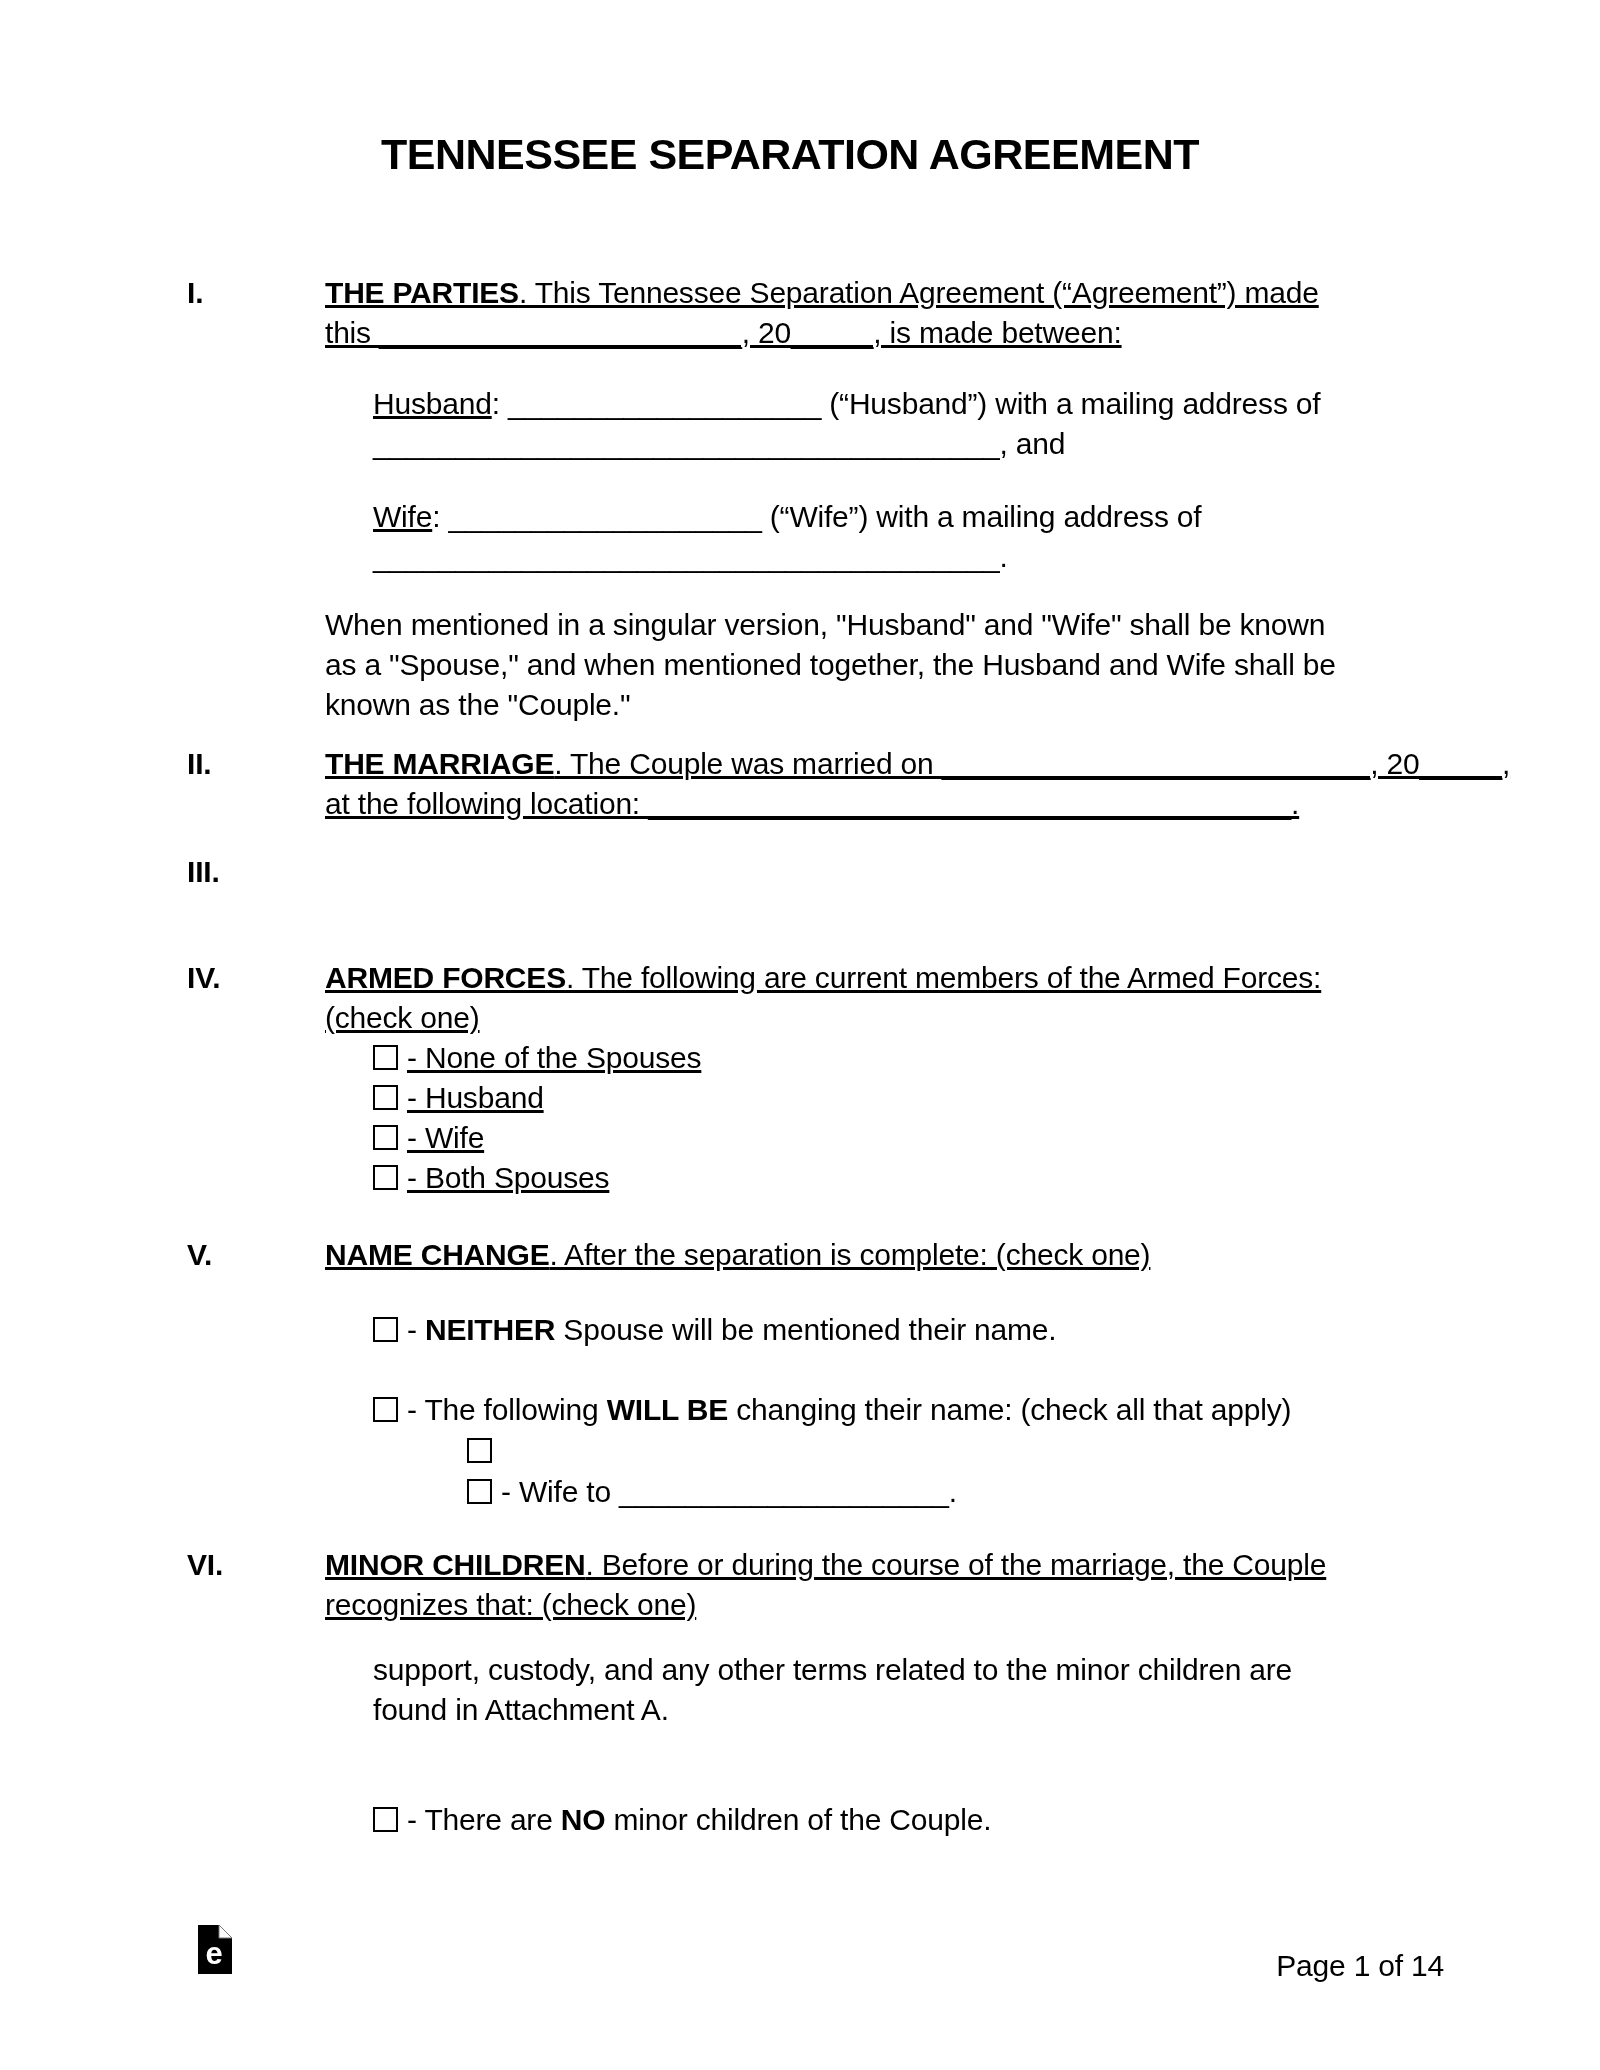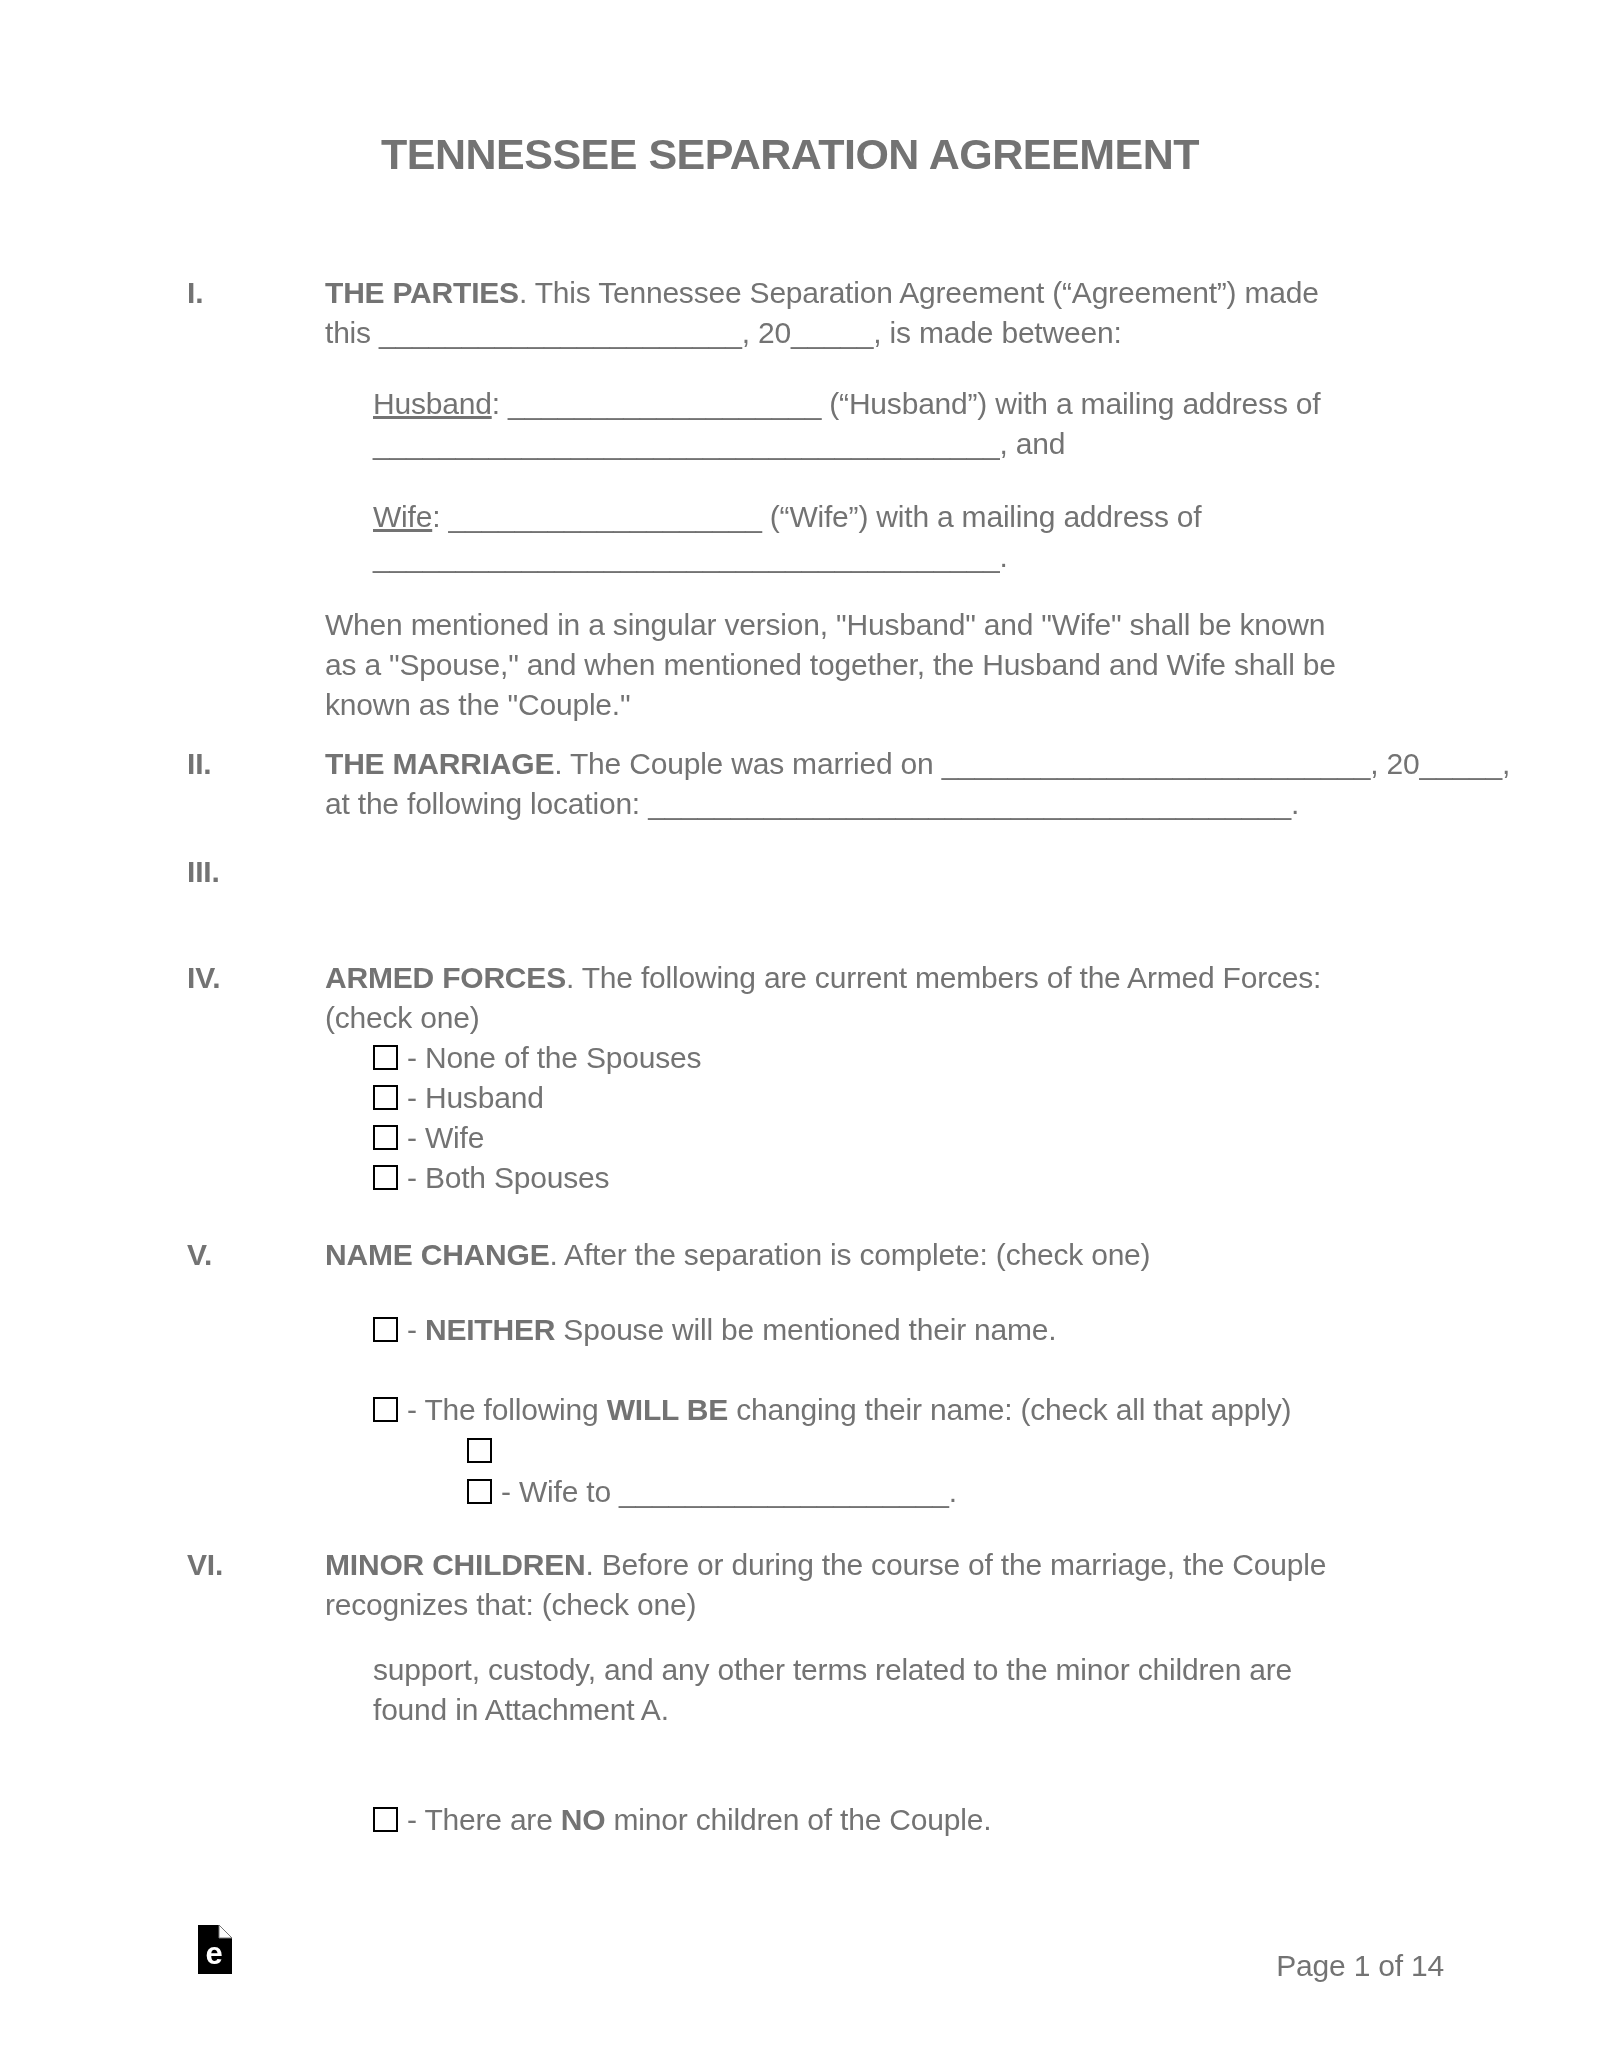--- a/index.html
+++ b/index.html
@@ -1,33 +1,33 @@
 <!DOCTYPE html>
 <html><head>
 <meta charset="utf-8">
 <style>
   html,body{margin:0;padding:0;background:#ffffff;}
   .page{
     position:relative;
     width:1584px;height:2070px;
-    background:#ffffff;color:#737373;
+    background:#ffffff;color:#000000;
     font-family:"Liberation Sans",sans-serif;
     font-size:30px;line-height:40px;
     letter-spacing:-0.2px;
     overflow:hidden;
   }
   .abs{position:absolute;}
   .title{
     position:absolute;top:130px;left:0;width:1580px;
     text-align:center;font-weight:bold;font-size:43px;line-height:48px;
     letter-spacing:-0.5px;white-space:nowrap;
   }
   .sec{display:flex;left:187px;width:1210px;}
   .num{flex:0 0 138px;width:138px;font-weight:bold;}
-  .body{flex:1;}
+  .body{flex:1;text-decoration:underline;}
   .line{white-space:nowrap;}
   .b{font-weight:bold;}
   .u{text-decoration:underline;}
   .cb{
     display:inline-block;width:21px;height:21px;
     border:2px solid #000;background:#fff;
     margin-right:9px;vertical-align:-2px;
   }
   .opts .line{margin-left:48px;}
   .footer-page{position:absolute;top:1946px;right:140px;white-space:nowrap;}

